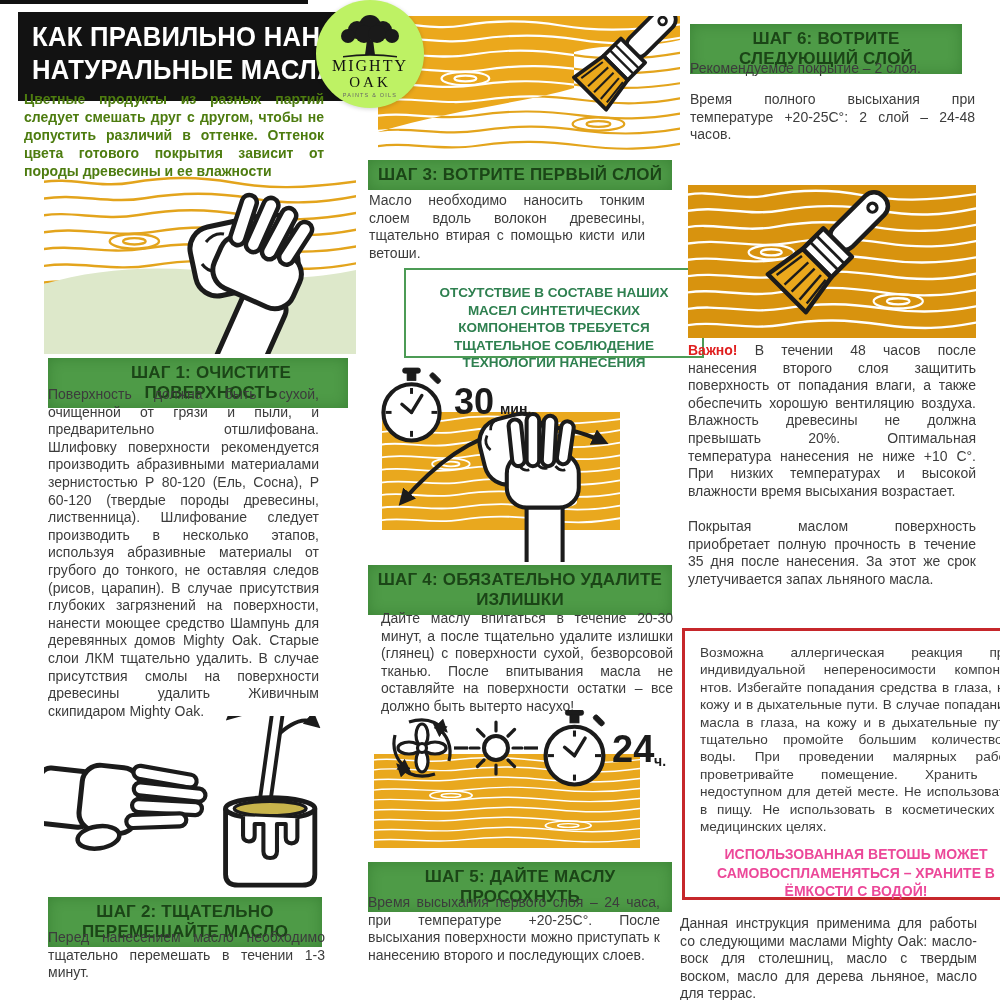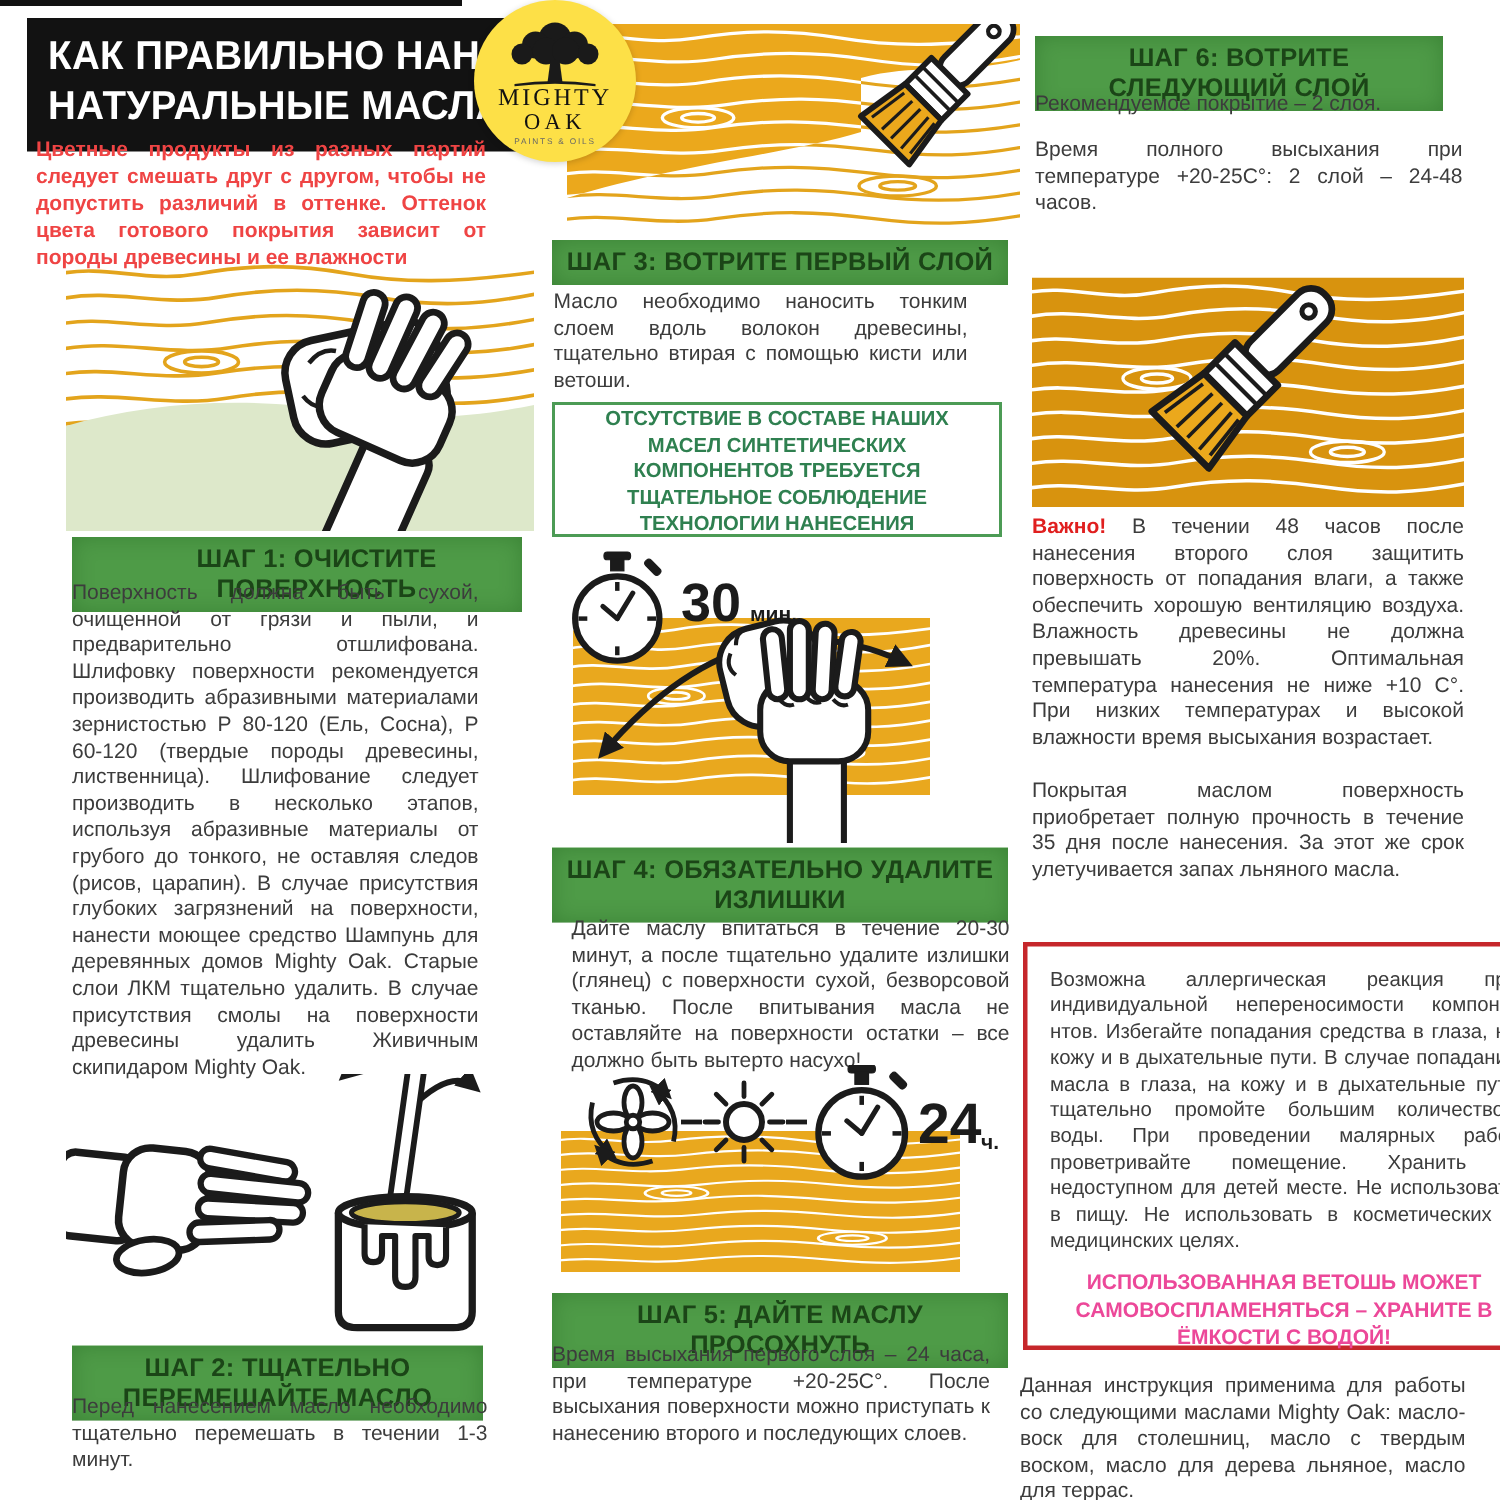--- a/index.html
+++ b/index.html
@@ -3,30 +3,30 @@
 <meta charset="utf-8">
 <style>
   html,body{margin:0;padding:0;background:#fff;}
   #poster{position:relative;width:1000px;height:1000px;background:#ffffff;overflow:hidden;
           font-family:"Liberation Sans","DejaVu Sans",sans-serif;color:#3c3c3c;}
   .abs{position:absolute;}
   .banner{background:#4E9B47;color:#1B4517;font-weight:bold;font-size:17px;
           text-align:center;padding:5px 2px;letter-spacing:.2px;
           box-shadow:inset 0 0 14px rgba(0,60,0,.25);}
   .body{font-size:14px;line-height:17.6px;text-align:justify;color:#3c3c3c;}
-  .introtxt{font-weight:bold;font-size:14px;line-height:18px;text-align:justify;color:#ef4444;}
+  .introtxt{font-weight:bold;font-size:14px;line-height:18px;text-align:justify;color:#4d7c0f;}
   .blackhead{background:#121212;color:#fff;padding:9px 0 0 14px;}
   .blackhead .t{font-weight:bold;font-size:27px;line-height:33px;letter-spacing:.3px;
                 transform:scaleX(.95);transform-origin:left;white-space:nowrap;}
   .greenbox{border:2px solid #4C9B55;color:#2F8050;font-weight:bold;font-size:13.5px;
-            line-height:17.5px;text-align:center;padding:0 8px;box-sizing:border-box;}
+            line-height:17.5px;text-align:center;padding:14px 8px;box-sizing:border-box;margin-left:36px;}
   .redbox{border:3px solid #C6272B;padding:13px 15px;box-sizing:border-box;}
   .redwarn{color:#ec4899;font-weight:bold;font-size:14px;line-height:18.5px;text-align:center;margin-top:10px;}
   .implabel{color:#E01F1F;font-weight:bold;}
-  .logo{background:#fde047;border-radius:50%;box-shadow:0 1px 4px rgba(0,0,0,.18);
+  .logo{background:#bef264;border-radius:50%;box-shadow:0 1px 4px rgba(0,0,0,.18);
         display:flex;flex-direction:column;align-items:center;justify-content:flex-start;z-index:6;}
   .logo .nm{font-family:"Liberation Serif","DejaVu Serif",serif;font-size:16px;letter-spacing:2px;color:#111;line-height:16px;}
   .logo .nm2{font-family:"Liberation Serif","DejaVu Serif",serif;font-size:15px;letter-spacing:3px;color:#111;line-height:16px;}
   .logo .tg{font-size:5.5px;letter-spacing:1.2px;color:#666;margin-top:2px;}
   svg text{font-family:"Liberation Sans","DejaVu Sans",sans-serif;}
 </style>
 </head>
 <body>
 
 <div id="poster">

